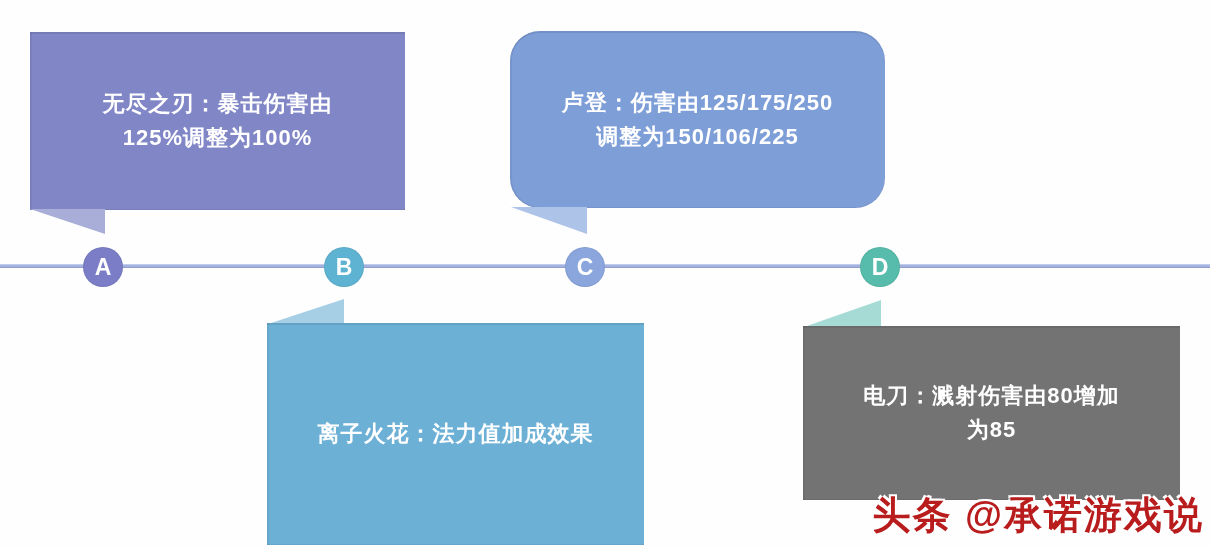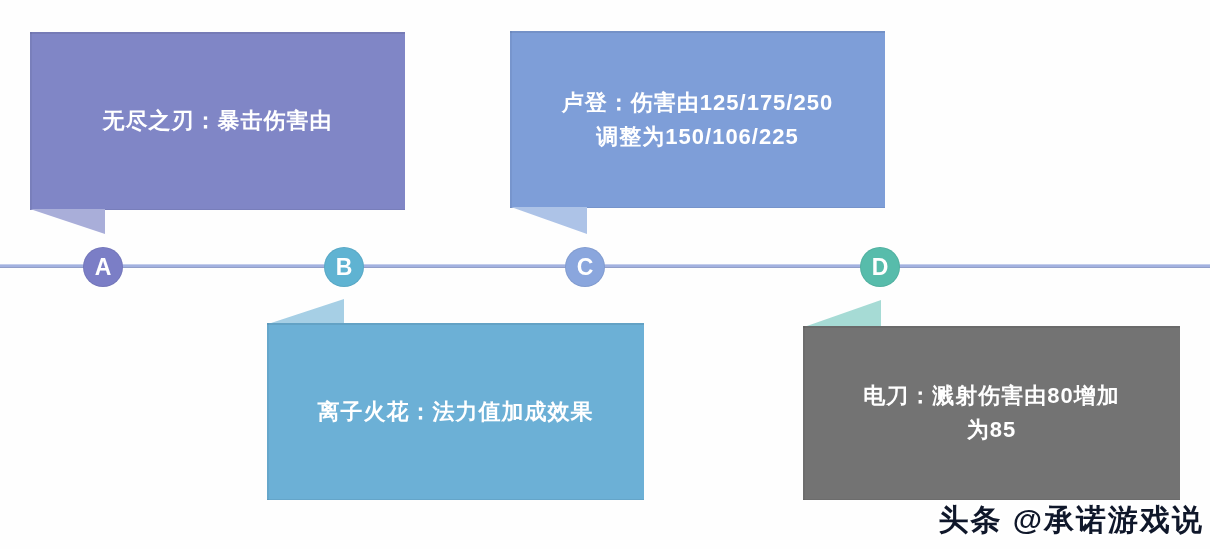--- a/index.html
+++ b/index.html
@@ -54,66 +54,67 @@
     color: #ffffff;
     font-size: 22px;
     font-weight: bold;
     letter-spacing: 1px;
     line-height: 34px;
     text-align: center;
     box-shadow: inset 0 2px 0 rgba(0,0,0,0.08), inset 2px 0 0 rgba(0,0,0,0.05), inset 0 -1px 0 rgba(0,0,0,0.06);
   }
   .callout-a { left: 30px;  top: 32px;  width: 375px; height: 178px; }
   .callout-c { left: 510px; top: 31px;  width: 375px; height: 177px; }
-  .callout-b { left: 267px; top: 323px; width: 377px; height: 177px; }
+  .callout-b { left: 267px; top: 323px; width: 377px; height: 222px; }
   .callout-d { left: 803px; top: 326px; width: 377px; height: 174px; }
 
   
   .tail { position: absolute; }
   .tail-down { clip-path: polygon(0 0, 100% 0, 100% 100%); }
   .tail-up   { clip-path: polygon(100% 0, 100% 100%, 0 100%); }
   .tail-a { left: 30px;  top: 209px; width: 75px; height: 25px; }
   .tail-c { left: 511px; top: 207px; width: 76px; height: 27px; }
   .tail-b { left: 268px; top: 299px; width: 76px; height: 25px; }
   .tail-d { left: 804px; top: 300px; width: 77px; height: 27px; }
 
   .callout .line { display: block; }
 
   
   .watermark {
     position: absolute;
     right: 6px;
     bottom: 8px;
-    font-size: 30px;
+    font-size: 38px;
     font-weight: bold;
     letter-spacing: 2px;
-    color: #0f172a;
+    color: #b91c1c;
     text-shadow:
       -2px -2px 0 #ffffff,
        2px -2px 0 #ffffff,
       -2px  2px 0 #ffffff,
        2px  2px 0 #ffffff,
        0    2px 0 #ffffff,
        2px  0   0 #ffffff;
     white-space: nowrap;
   }
 </style>
 </head>
 <body>
 
 <div class="stage">
 
   <div class="timeline-line" style="background-color: rgb(163, 178, 224);"></div>
 
   <div class="callout callout-a" style="background-color: rgb(128, 134, 198);">
     <span class="line">无尽之刃：暴击伤害由</span>
+    <span class="line">125%调整为100%</span>
   </div>
   <div class="tail tail-down tail-a" style="background-color: rgb(169, 174, 217);"></div>
 
-  <div class="callout callout-c" style="background-color: rgb(126, 158, 216);">
+  <div class="callout callout-c" style="background-color: rgb(126, 158, 216); border-radius: 30px;">
     <span class="line">卢登：伤害由125/175/250</span>
     <span class="line">调整为150/106/225</span>
   </div>
   <div class="tail tail-down tail-c" style="background-color: rgb(173, 195, 231);"></div>
 
   <div class="tail tail-up tail-b" style="background-color: rgb(166, 207, 229);"></div>
   <div class="callout callout-b" style="background-color: rgb(108, 176, 214);">
     <span class="line">离子火花：法力值加成效果</span>
   </div>
 

